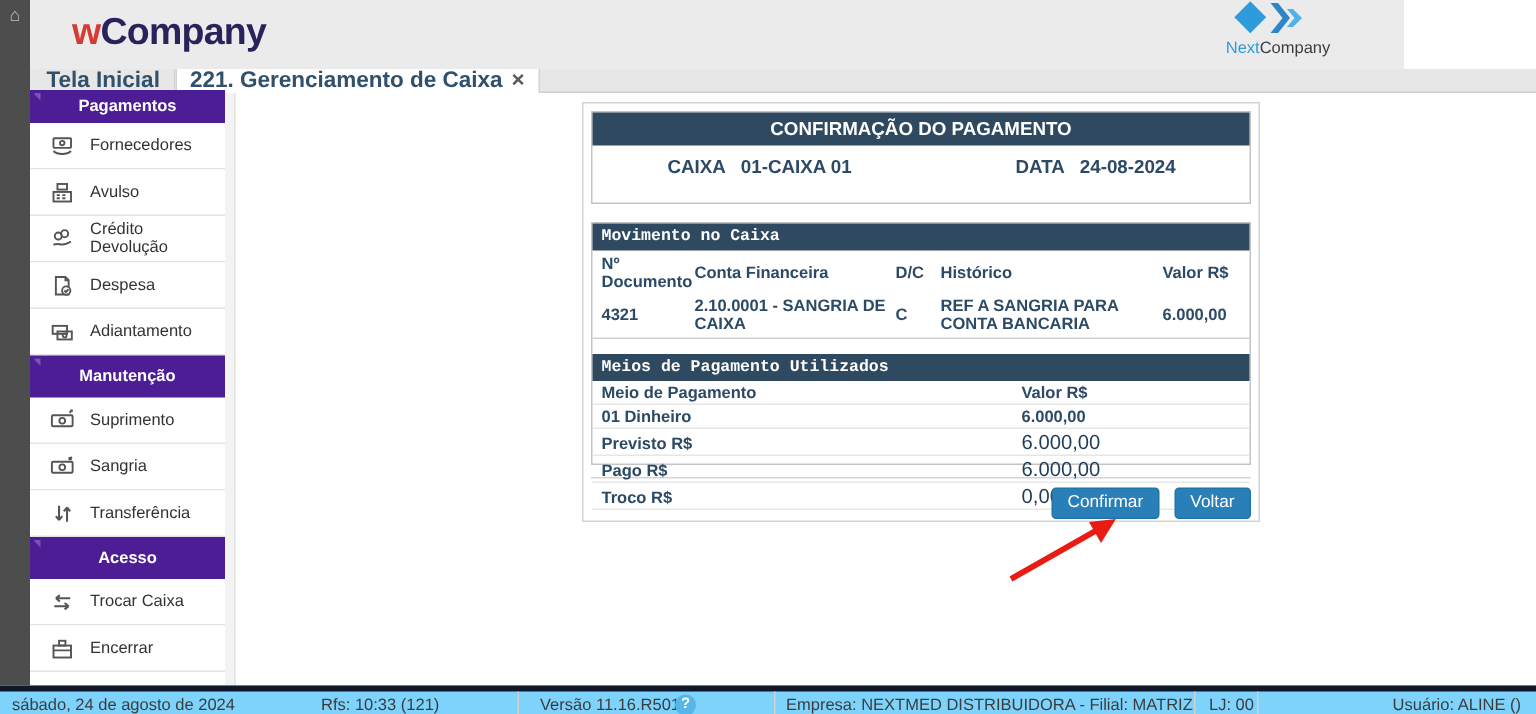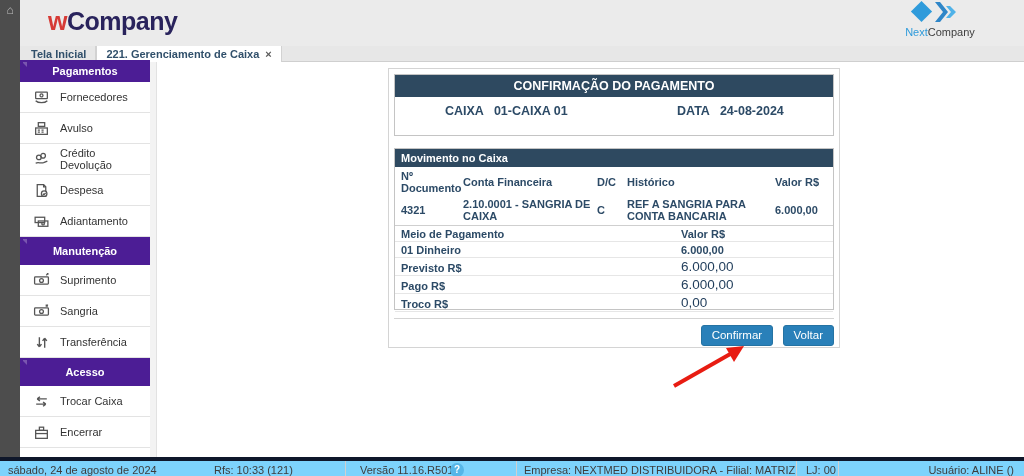--- a/index.html
+++ b/index.html
@@ -4,33 +4,33 @@
 <style>
   * { margin:0; padding:0; box-sizing:border-box; }
   html,body { width:1024px; height:476px; }
   body { font-family:"Liberation Sans", sans-serif; background:#fff; position:relative; overflow:hidden; }
 
   
   .left-strip { position:absolute; left:0; top:0; width:20px; height:457px; background:#4d4d4d; z-index:5; }
   .home-icon { position:absolute; left:3px; top:3px; width:14px; height:14px; color:#bdbdbd; font-size:12px; line-height:14px; text-align:center; cursor:pointer; }
 
   
-  .header { position:absolute; left:20px; top:0; width:1004px; height:46px; background:#ebebeb; }
+  .header { position:absolute; left:20px; top:0; width:916px; height:46px; background:#ebebeb; }
   .logo { position:absolute; left:28px; top:7px; font-size:25px; font-weight:bold; letter-spacing:-0.5px; }
   .logo .lw { color:#d63a35; }
   .logo .lrest { color:#29235c; }
   .next-logo { position:absolute; right:36px; top:0; width:96px; text-align:center; }
   .next-logo svg { display:block; margin:0 auto; }
   .next-text { font-size:11px; margin-top:-2px; }
   .next-text .nb { color:#2f9bdb; }
   .next-text .nc { color:#3d3d3d; }
 
   
   .tabbar { position:absolute; left:20px; top:46px; width:1004px; height:16px; background:#e7e7e7; border-bottom:1px solid #cfcfcf; display:flex; align-items:stretch; }
-  .tab { font-size:11px; font-weight:bold; color:#31506b; line-height:16px; padding:0 9px; white-space:nowrap; cursor:pointer; }
+  .tab { font-size:15px; font-weight:bold; color:#31506b; line-height:16px; padding:0 9px; white-space:nowrap; cursor:pointer; }
   .tab.inactive { margin-left:2px; border-right:1px solid #d2d2d2; }
   .tab.active { background:#fff; border-left:1px solid #d2d2d2; border-right:1px solid #d2d2d2; margin-bottom:-1px; }
   .tab .close-x { color:#5a5a5a; margin-left:6px; font-weight:bold; cursor:pointer; }
 
   
   .content { position:absolute; left:20px; top:62px; width:1004px; height:395px; background:#fff; }
 
   
   .sidebar { position:absolute; left:0; top:-2px; width:130px; height:397px; background:#fff; overflow:hidden; }
   .side-header { position:relative; height:22px; background:#4c1d95; color:#fff; font-size:11px; font-weight:bold; text-align:center; line-height:22px; cursor:pointer; }
@@ -46,21 +46,21 @@
   
   .dialog { position:absolute; left:230px; top:6px; width:452px; height:280px; border:1px solid #d4d4d4; background:#fff; padding:5px; }
   .box1 { border:1px solid #c4c4c4; height:62px; }
   .dlg-titlebar { background:#2e4960; color:#fff; font-size:12.5px; font-weight:bold; text-align:center; height:22px; line-height:22px; }
   .caixa-row { position:relative; height:38px; font-size:12.5px; font-weight:bold; color:#2c4a66; }
   .caixa-row .fld1 { position:absolute; left:50px; top:7px; }
   .caixa-row .fld2 { position:absolute; left:282px; top:7px; }
   .caixa-row .lab { margin-right:10px; }
 
   .box2 { border:1px solid #c4c4c4; margin-top:12px; height:162px; }
-  .section-bar { background:#2e4960; color:#fff; font-size:11px; font-weight:bold; height:18px; line-height:18px; padding-left:6px; }
+  .section-bar { background:#2e4960; color:#fff; font-size:11px; font-weight:bold; height:18px; line-height:18px; padding-left:6px;font-family:Liberation Mono, monospace; }
   .mov-table { width:100%; border-collapse:collapse; font-size:11px; color:#2c4a66; table-layout:fixed; }
   .mov-table th { text-align:left; font-weight:bold; padding:3px 0 2px 0; }
   .mov-table td { font-weight:bold; padding:2px 0 3px 0; border-bottom:1px solid #cfcfcf; }
   .mov-table .c1 { width:68px; padding-left:6px; }
   .mov-table .c2 { width:134px; }
   .mov-table .c3 { width:30px; }
   .mov-table .c4 { width:auto; }
   .mov-table .c5 { width:58px; text-align:left; padding-right:4px; }
   .meios-bar { margin-top:10px; }
   .meios-row { display:flex; align-items:flex-end; border-bottom:1px solid #e6e6e6; padding:1px 0 1px 6px; min-height:16px; }
@@ -242,20 +242,21 @@
             <tr>
               <td class="c1">4321</td>
               <td class="c2">2.10.0001 - SANGRIA DE CAIXA</td>
               <td class="c3">C</td>
               <td class="c4">REF A SANGRIA PARA CONTA BANCARIA</td>
               <td class="c5">6.000,00</td>
             </tr>
           </tbody>
         </table>
 
+        <div class="section-bar meios-bar">Meios de Pagamento Utilizados</div>
         <div class="meios-row">
           <span class="mlab">Meio de Pagamento</span>
           <span class="mval">Valor R$</span>
         </div>
         <div class="meios-row">
           <span class="mlab">01 Dinheiro</span>
           <span class="mval">6.000,00</span>
         </div>
         <div class="meios-row emph">
           <span class="mlab">Previsto R$</span>

